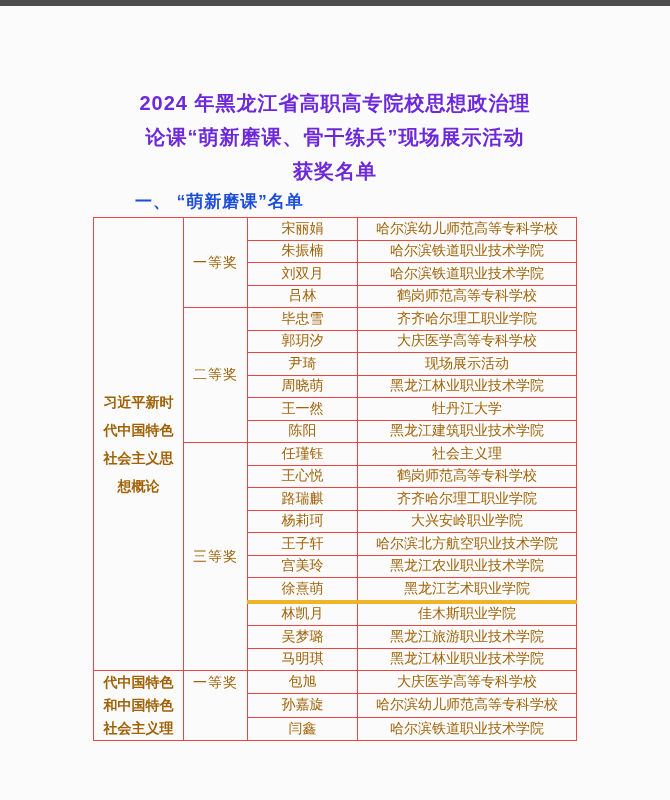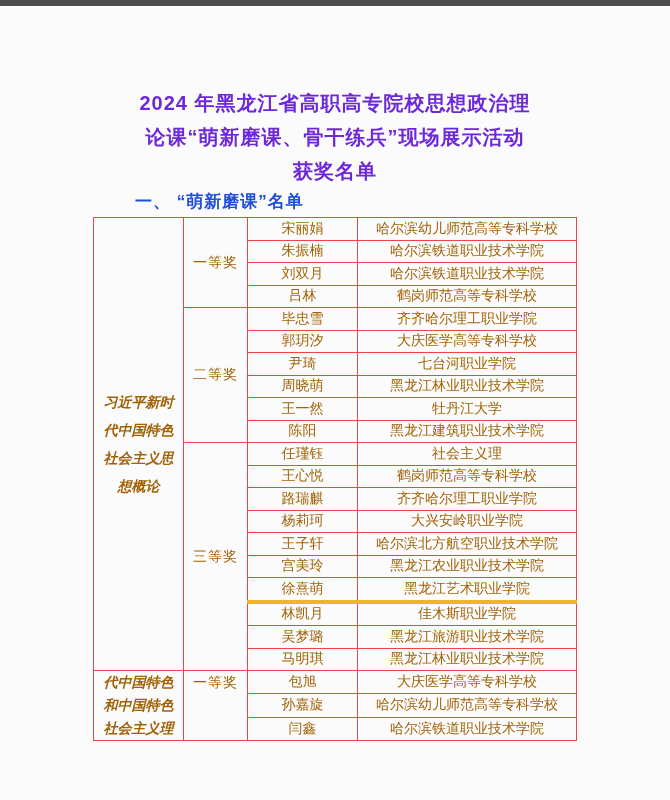--- a/index.html
+++ b/index.html
@@ -52,21 +52,20 @@
     font-size: 14px;
     color: #a16207;
     overflow: hidden;
     white-space: nowrap;
   }
   td.cat {
     font-weight: 700;
     font-size: 15px;
     color: #2b2b2b;
     white-space: normal;
-    font-style: italic;
   }
   td.cat.cat-0 .cat-line { line-height: 28px; }
   td.cat.cat-1 .cat-line { line-height: 23px; }
   td.award { font-size: 14.5px; letter-spacing: 1px; }
   td.award.valign-top { vertical-align: top; padding-top: 3px; }
   tr.hl-row td.name, tr.hl-row td.school {
     border-bottom: 4px solid var(--hl, #f0b429);
   }
 </style>
 </head>
@@ -117,21 +116,21 @@
         <td rowspan="6" class="award">二等奖</td>
         <td class="name">毕忠雪</td>
         <td class="school">齐齐哈尔理工职业学院</td>
       </tr>
       <tr>
         <td class="name">郭玥汐</td>
         <td class="school">大庆医学高等专科学校</td>
       </tr>
       <tr>
         <td class="name">尹琦</td>
-        <td class="school">七台河职业学院</td>
+        <td class="school">现场展示活动</td>
       </tr>
       <tr>
         <td class="name">周晓萌</td>
         <td class="school">黑龙江林业职业技术学院</td>
       </tr>
       <tr>
         <td class="name">王一然</td>
         <td class="school">牡丹江大学</td>
       </tr>
       <tr>

